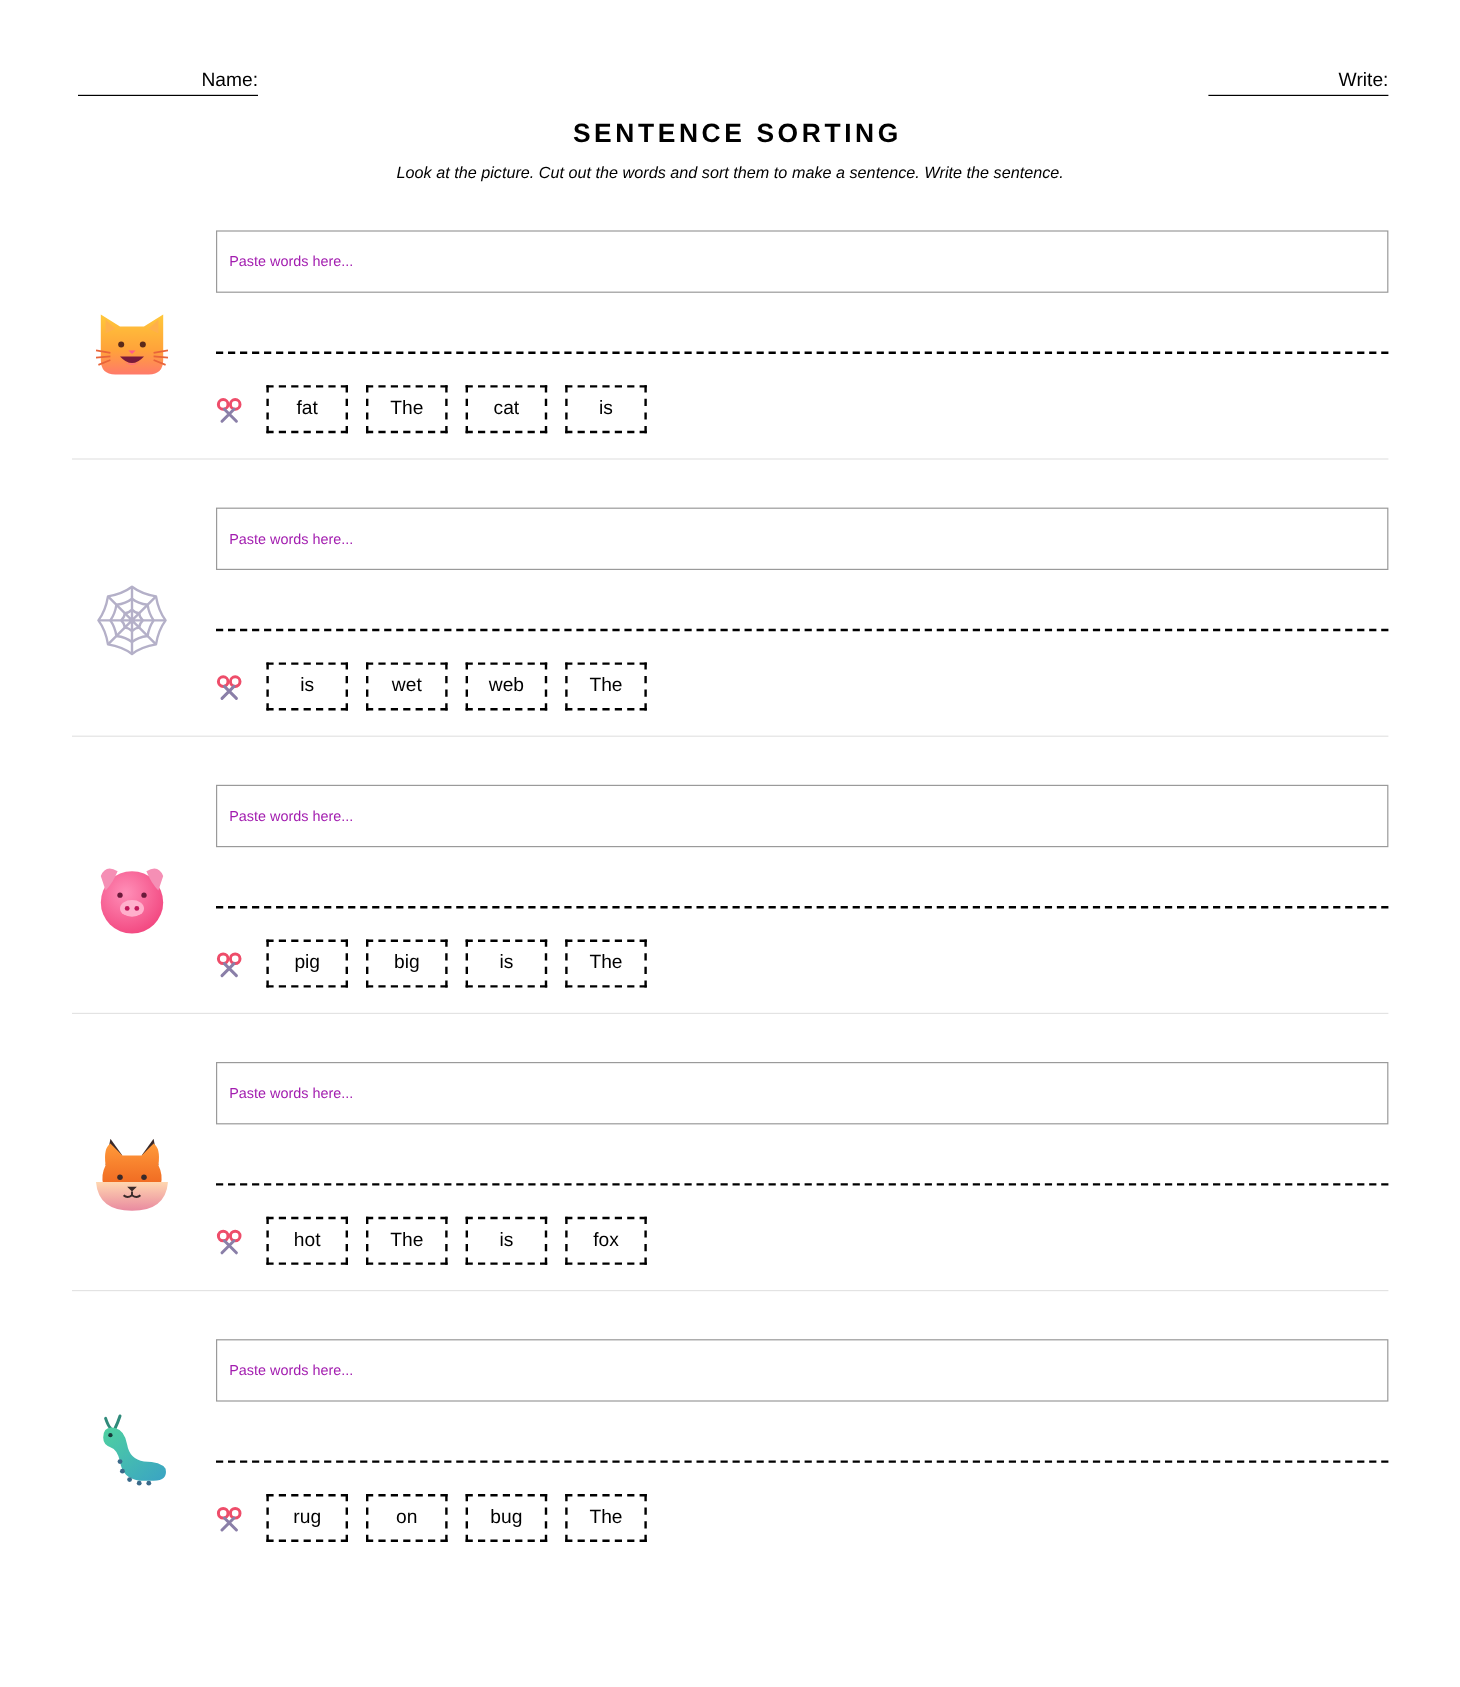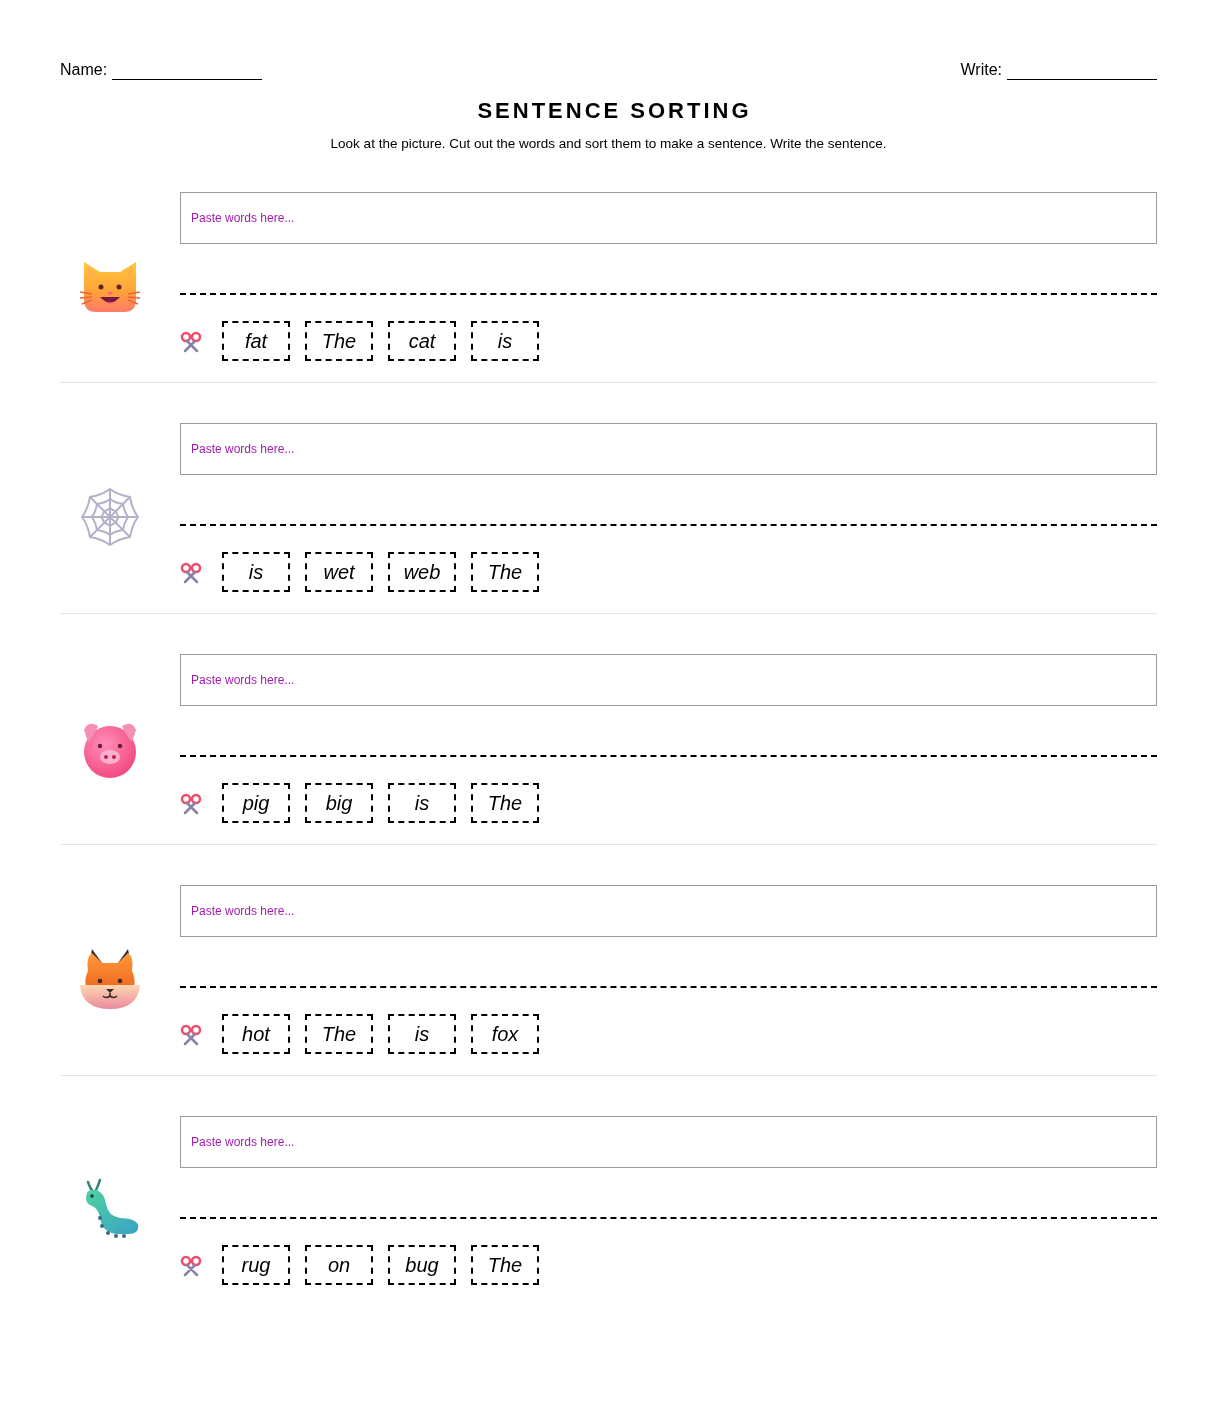--- a/index.html
+++ b/index.html
@@ -14,21 +14,21 @@
     .header-row {
       position: absolute;
       left: 60px;
       right: 60px;
       top: 58px;
       height: 22px;
       display: flex;
       justify-content: space-between;
       font-size: 16px;
     }
-    .field { display: flex; align-items: flex-end; }
+    .field { display: flex; align-items: flex-end; flex-direction: column; }
     .field-label { line-height: 20px; }
     .field-line {
       display: inline-block;
       width: 150px;
       border-bottom: 1px solid #000;
       margin-left: 5px;
       height: 17px;
     }
     .title {
       position: absolute;
@@ -39,20 +39,21 @@
       font-weight: bold;
       letter-spacing: 3px;
       padding-left: 12px;
     }
     .subtitle {
       position: absolute;
       left: 0; right: 0;
       top: 136px;
       text-align: center;
       font-size: 13.5px;
+      font-style: italic;
     }
     .section {
       position: absolute;
       left: 60px;
       width: 1097px;
       height: 231px;
     }
     .section-sep {
       position: absolute;
       left: 0; right: 0;
@@ -106,23 +107,22 @@
     }
     .word-card {
       height: 36px;
       min-width: 60px;
       padding: 0 2px;
       box-sizing: content-box;
       border: 2px dashed #000;
       display: flex;
       align-items: center;
       justify-content: center;
-      font-size: 20px;
+      font-size: 16px;
       margin-right: 15px;
-      font-style: italic;
     }
   </style>
 </head>
 <body>
 
 <div class="header-row">
   <div class="field">
     <span class="field-label">Name:</span>
     <span class="field-line"></span>
   </div>

